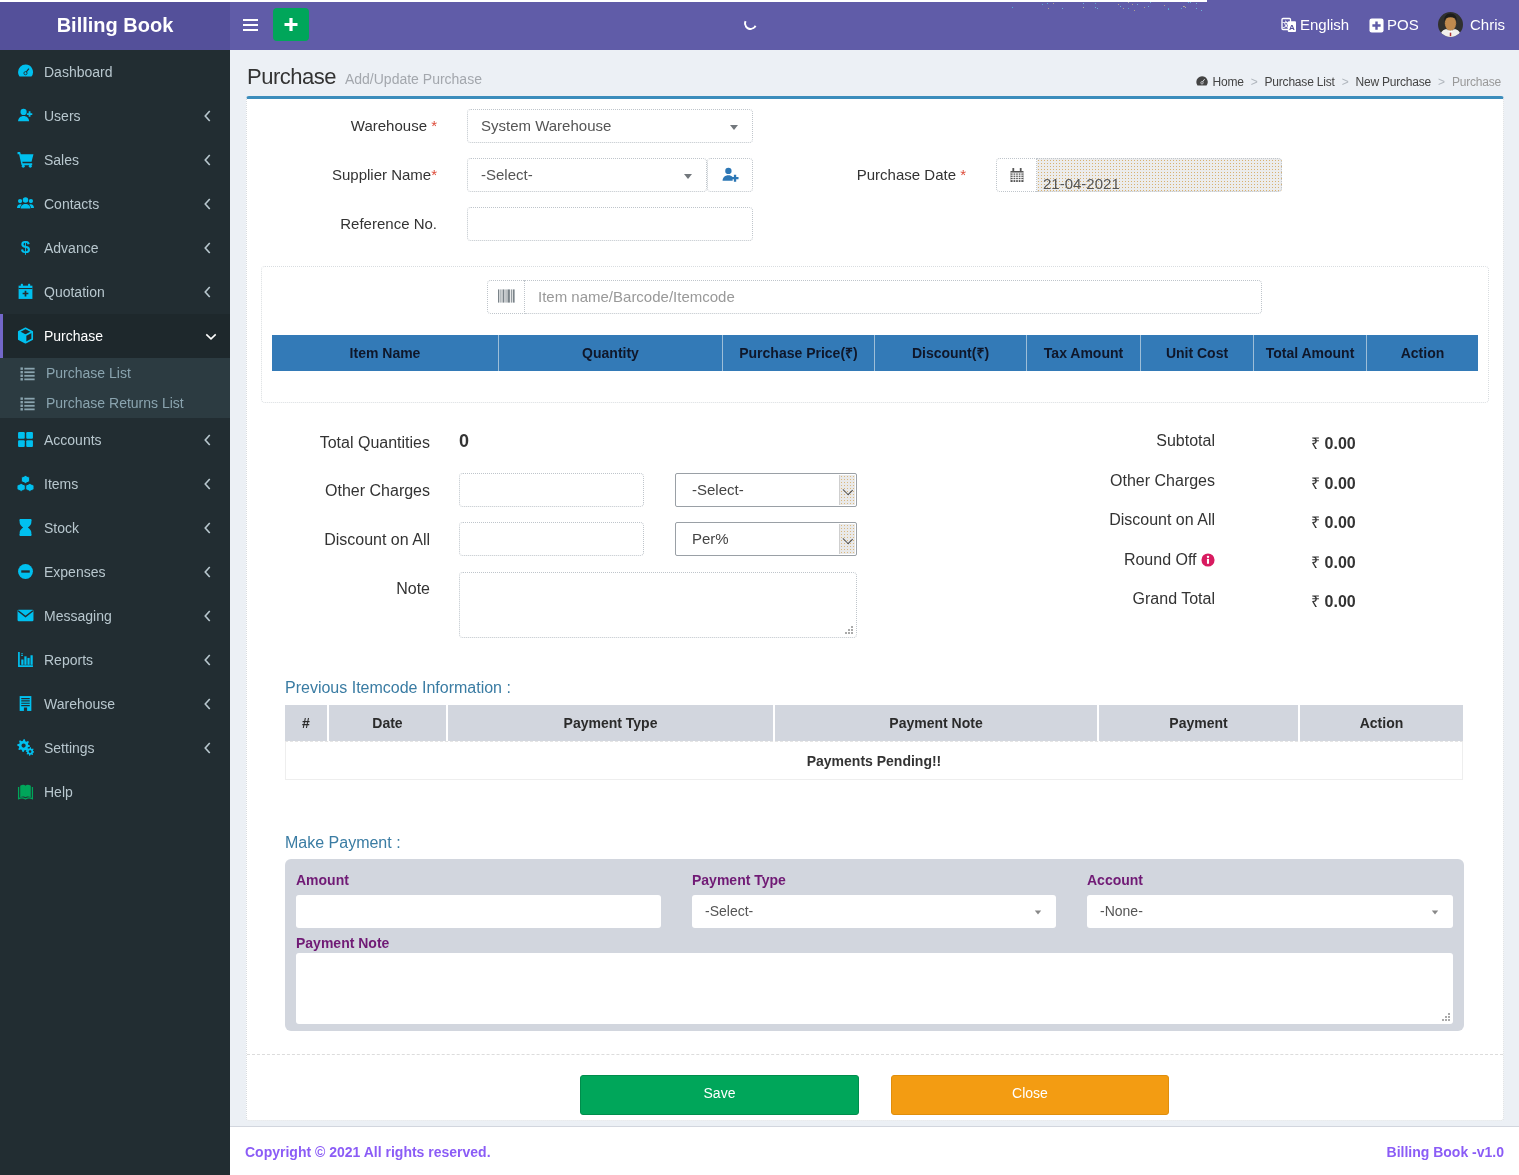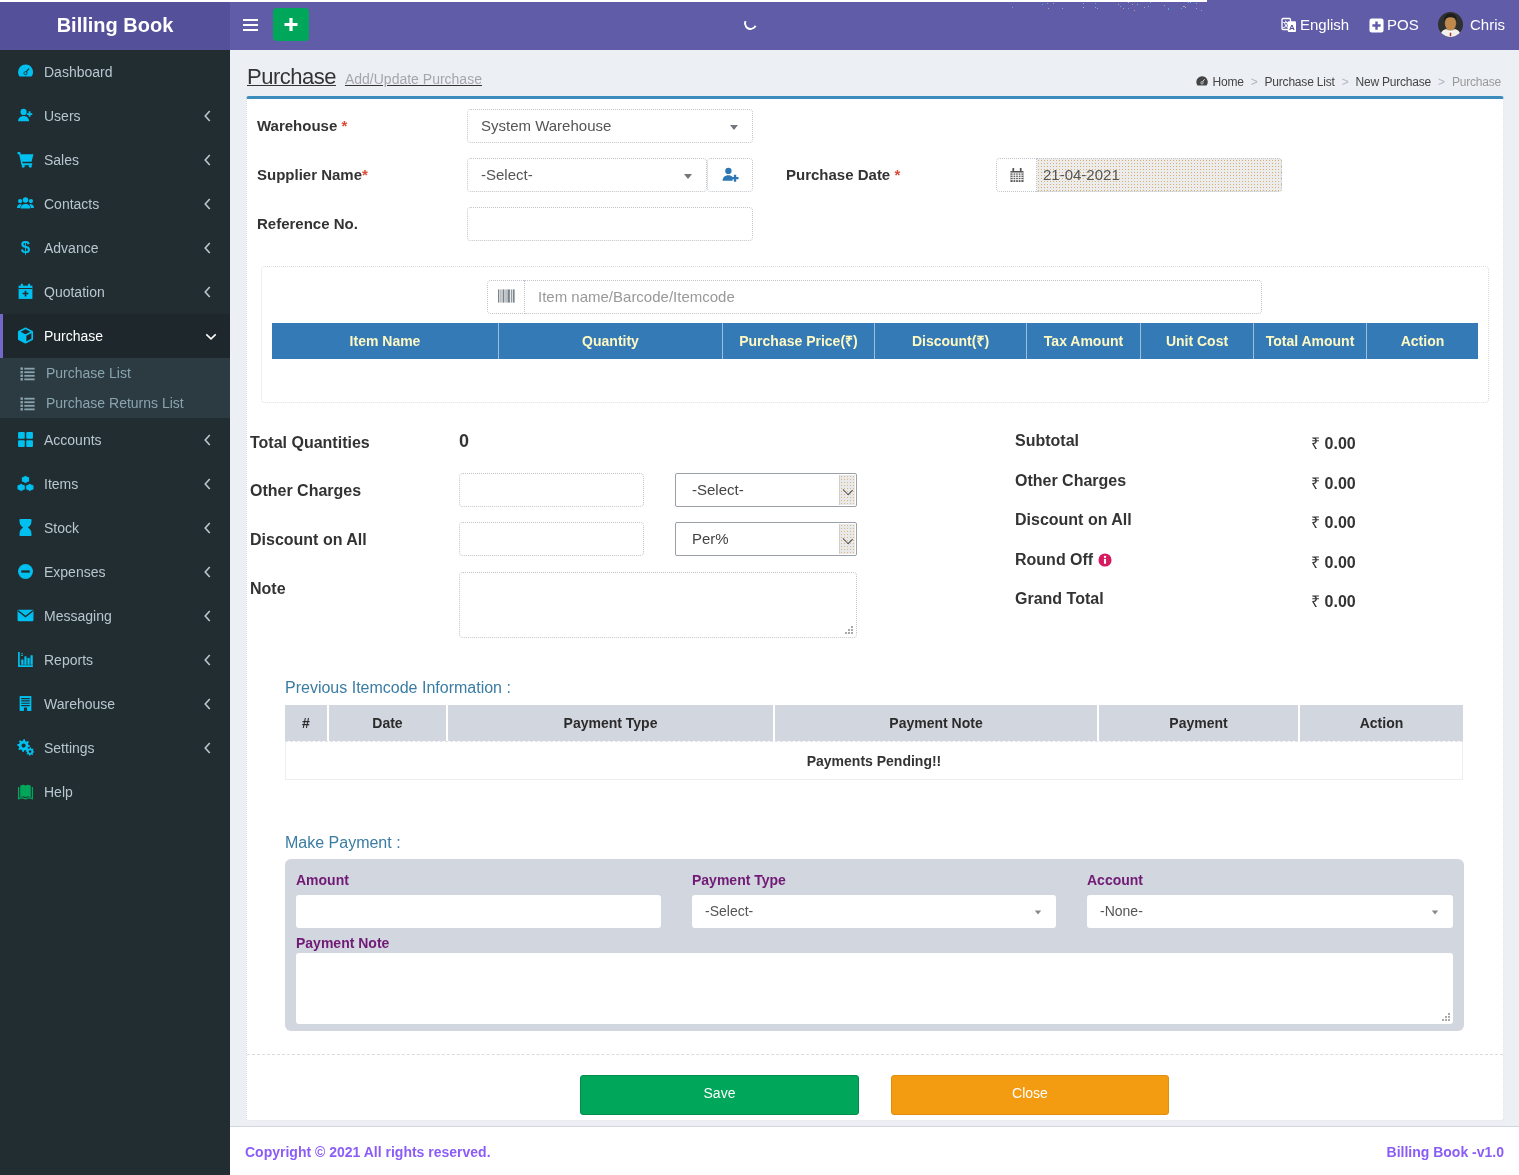--- a/index.html
+++ b/index.html
@@ -35,45 +35,45 @@
 .sm-item .mi svg, .chev svg, .sub-item .mi svg { display:block; }
 .sm-item .txt { margin-left:26px; }
 .sm-item .chev { position:absolute; right:18px; top:15px; width:9px; height:14px; }
 .sm-item.active { background:#1e282c; border-left-color:#7367c9; color:#fff; }
 .submenu { background:#2c3b41; }
 .sub-item { position:relative; display:block; height:30px; line-height:30px; color:#8aa4af; font-size:14px; }
 .sub-item .mi { position:absolute; left:20px; top:8px; width:15px; height:15px; }
 .sub-item .txt { margin-left:46px; }
 
 #content { position:absolute; left:230px; top:50px; width:1289px; height:1076px; background:#ecf0f5; }
-#pgtitle { position:absolute; left:17px; top:14px;text-decoration:underline; }
+#pgtitle { position:absolute; left:17px; top:14px; }
 #pgtitle h1 { display:inline; font-size:22px; font-weight:normal; color:#333; letter-spacing:-0.5px; }
 #pgtitle .sub { font-size:14px; color:#a3a7ad; margin-left:9px; }
 #crumbs { position:absolute; right:18px; top:25px; font-size:12px; letter-spacing:-0.2px; color:#444; }
 #crumbs .sep { color:#b0b6bd; padding:0 7px; font-size:12px; }
 #crumbs .last { color:#999; }
 
 #box { position:absolute; left:16px; top:46px; width:1258px; height:1025px; background:#fff;
   border-top:3px solid #3c8dbc; border-left:1px dotted #d7dbdf; border-right:1px dotted #d7dbdf;
   border-bottom:1px dotted #d7dbdf; border-radius:3px; }
-.lbl { position:absolute; font-weight:bold; font-size:15px; color:#333; }
+.lbl { position:absolute; font-weight:normal; font-size:15px; color:#333; text-align:right; }
 .lbl .req { color:#dd4b39; }
 .inp { position:absolute; background:#fff; border:1px dotted #bfc5cb; border-radius:4px; height:34px; }
 .seltext { font-size:15px; color:#555; line-height:32px; padding-left:13px; }
 .caret { position:absolute; right:14px; top:15px; width:0; height:0; border-left:4.5px solid transparent;
   border-right:4.5px solid transparent; border-top:5px solid #72777c; }
 
 .nsel { position:absolute; background:#fff; border:1px solid #9aa0a6; border-radius:2px; height:34px; }
 .nsel .seltext { line-height:32px; padding-left:16px; font-size:15px; color:#444; }
 .nsel .btn { position:absolute; right:1px; top:1px; bottom:1px; width:16px; background-color:#e9e9e9; background-image:radial-gradient(rgba(214,171,100,0.8) 0.6px, rgba(0,0,0,0) 0.75px); background-size:3px 3px; border-left:1px solid #cfcfcf; }
 .nsel .btn:after { content:""; position:absolute; left:3.5px; top:11px; width:6.5px; height:6.5px;
   border-right:1.7px solid #4a4a4a; border-bottom:1.7px solid #4a4a4a; transform:rotate(45deg) scale(1,0.85); }
 
 #ipanel { position:absolute; left:14px; top:167px; width:1228px; height:137px; border:1px dotted #d9dde0; border-radius:4px; }
-#itbl { position:absolute; left:10px; top:56px; width:1206px; height:36px; background:#337ab7; color:#fef9c3; font-weight:bold; font-size:14px; }
+#itbl { position:absolute; left:10px; top:68px; width:1206px; height:36px; background:#337ab7; color:#0f172a; font-weight:bold; font-size:14px; }
 #itbl .th { position:absolute; top:0; height:36px; line-height:36px; text-align:center; border-right:1px solid #9dbed8; }
 
 #ptbl { position:absolute; }
 #ptbl .th { position:absolute; top:0; height:36px; line-height:36px; text-align:center; background:#d2d6de;
   font-weight:bold; font-size:14px; color:#2b2b2b; }
 
 #mpbox { position:absolute; background:#d2d6de; border-radius:6px; }
 #mpbox .mlbl { position:absolute; font-weight:bold; font-size:14px; color:#701a75; }
 .winp { position:absolute; background:#fff; border-radius:3px; border:none; }
 .rupee { position:absolute; left:1064px; font-size:16px; color:#333; }
@@ -370,21 +370,21 @@
           <g fill="#555">
             <path d="M1.5 4h13v11h-13z"></path>
             <rect x="3.4" y="1" width="1.8" height="3" rx="0.5"></rect>
             <rect x="10.8" y="1" width="1.8" height="3" rx="0.5"></rect>
           </g>
           <g stroke="#fff" stroke-width="0.9">
             <path d="M1.5 6h13M1.5 8.2h13M1.5 10.4h13M1.5 12.6h13M4.1 6v9M6.7 6v9M9.3 6v9M11.9 6v9"></path>
           </g>
         </svg></div>
     <div class="inp" style="left:790px; top:59px; width:245px; border-radius:0 4px 4px 0; border-left:none; background-color:#ececec; background-image:radial-gradient(rgba(214,171,100,0.9) 0.62px, rgba(0,0,0,0) 0.78px); background-size:3px 3px;">
-        <div class="seltext" style="color:#555; padding-left:6px; font-size:15px;">21-04-2021</div>
+        <div class="seltext" style="color:#555; padding-left:6px; font-size:15px;margin-top:9px;">21-04-2021</div>
       </div>
 
     <div class="lbl" style="left:10px; top:116px; width:180px;">Reference No.</div>
     <div class="inp" style="left:220px; top:108px; width:286px;"></div>
 
     <div id="ipanel">
       <div class="inp" style="left:225px; top:13px; width:38px; border-radius:4px 0 0 4px; text-align:center; padding-top:8px;"><svg viewBox="0 0 18 14" width="17" height="14" style="opacity:0.75;">
             <g fill="#4e5a62">
               <rect x="0" y="0" width="1.4" height="14"></rect>
               <rect x="2.6" y="0" width="1" height="14"></rect>

